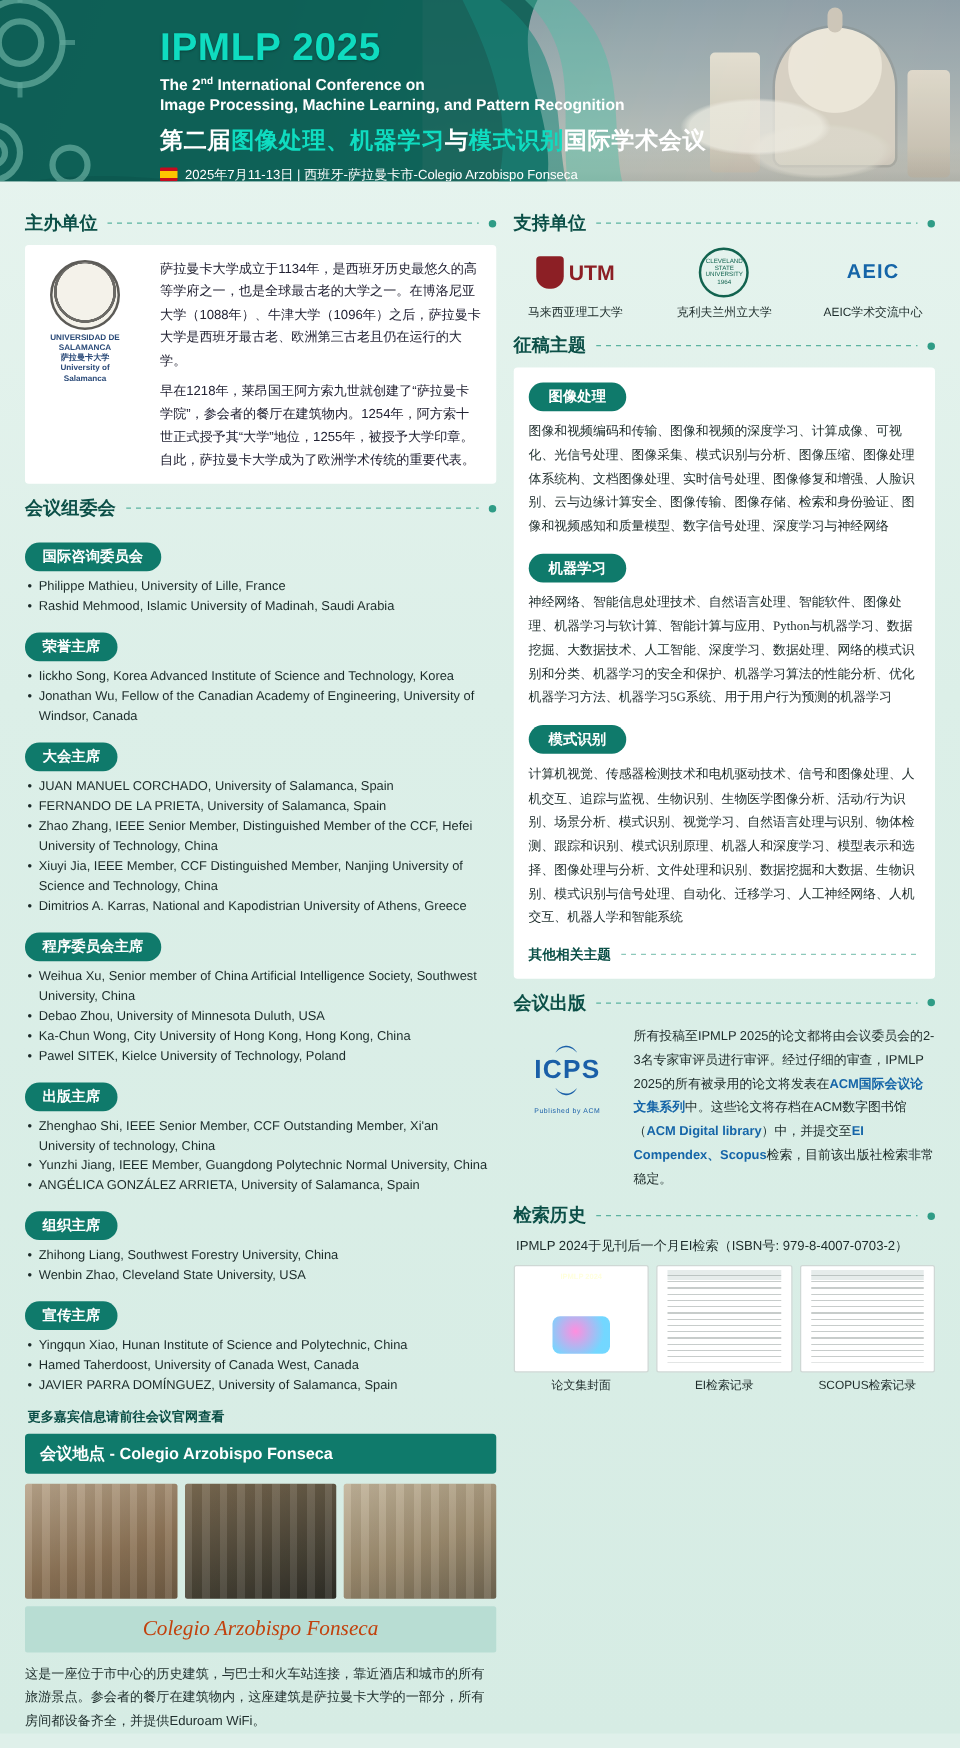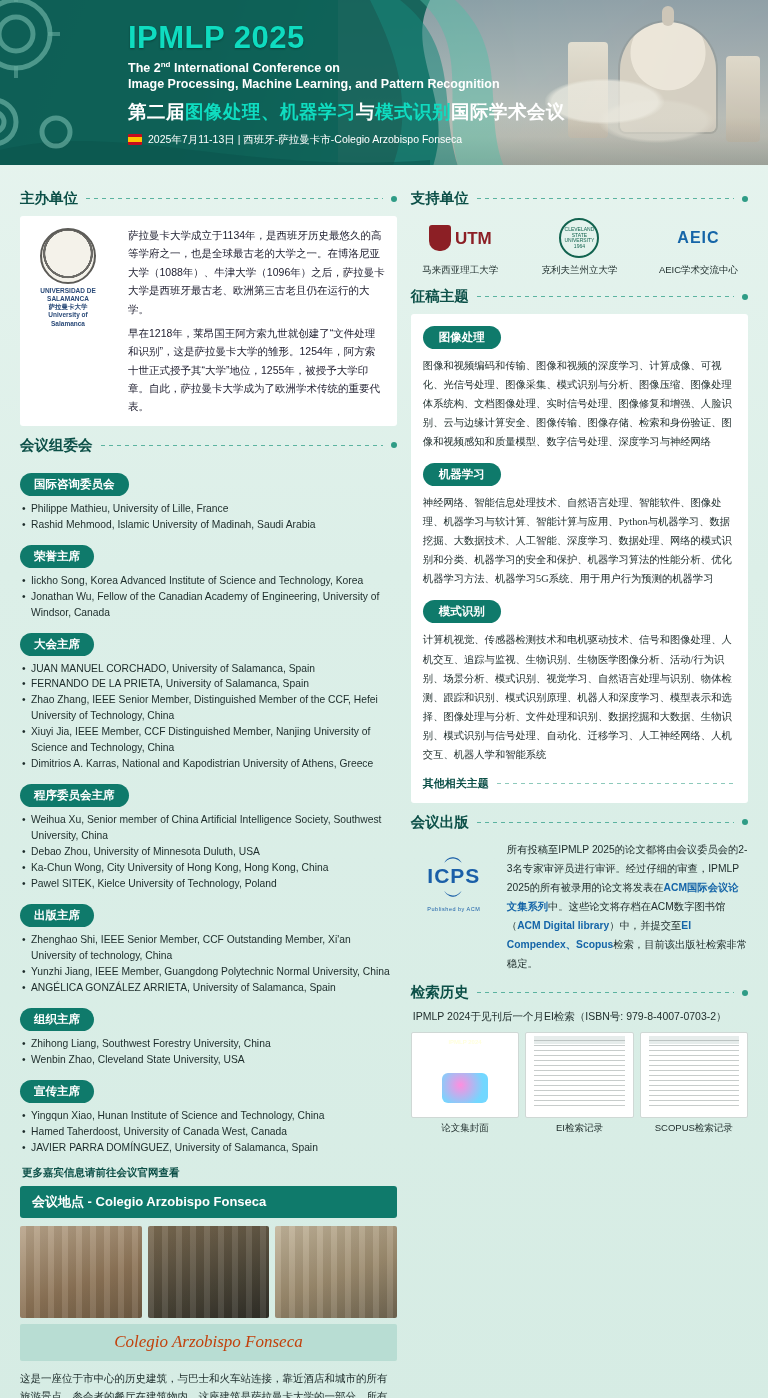--- a/index.html
+++ b/index.html
@@ -6,21 +6,21 @@
   html, body { margin:0; padding:0; }
   body {
     width: 768px;
     font-family: "Liberation Sans", "DejaVu Sans", sans-serif;
     background: #dff0ea;
     color: #1d2b2a;
   }
   .page { width:768px; position:relative; overflow:hidden; background:linear-gradient(180deg,#e9f5f0 0%,#dcefe8 40%,#d6ece4 100%); }
 
   
-  .hero { position:relative; height:165px; overflow:hidden;
+  .hero { position:relative; height:145px; overflow:hidden;
           background:linear-gradient(110deg,#0d5d55 0%,#0f6a60 28%,#1d8a78 45%,#52b09a 58%,#8fc9bb 68%,#b9b4a8 78%,#9a9a95 100%); }
   .hero-city { position:absolute; right:0; top:0; width:430px; height:195px;
                background:linear-gradient(180deg,#8fa0a8 0%,#a9b3b4 40%,#c2c3ba 70%,#9ba79e 100%); opacity:.95; }
   .hero-city:after{ content:""; position:absolute; left:0; top:0; width:100%; height:100%;
         background:
           radial-gradient(ellipse at 62% 52%, rgba(240,238,228,.75) 0 14%, rgba(0,0,0,0) 16%),
           radial-gradient(ellipse at 74% 62%, rgba(225,222,210,.6) 0 11%, rgba(0,0,0,0) 13%),
           linear-gradient(transparent 60%, rgba(90,90,84,.35) 100%);
   }
   .hero-dome{ position:absolute; right:52px; top:22px; width:96px; height:110px;
@@ -193,21 +193,21 @@
       <div class="panel">
         <div class="intro-row">
           <div class="uni-logo">
             <div class="uni-seal"></div>
             <div class="uni-name">UNIVERSIDAD DE SALAMANCA</div>
             <div class="uni-name gold">萨拉曼卡大学</div>
             <div class="uni-name">University of Salamanca</div>
           </div>
           <div style="flex:1">
             <div>萨拉曼卡大学成立于1134年，是西班牙历史最悠久的高等学府之一，也是全球最古老的大学之一。在博洛尼亚大学（1088年）、牛津大学（1096年）之后，萨拉曼卡大学是西班牙最古老、欧洲第三古老且仍在运行的大学。</div>
-            <div style="margin-top:6px">早在1218年，莱昂国王阿方索九世就创建了“文件处理和识别”，这是萨拉曼卡大学的雏形。1254年，阿方索十世正式授予其“大学”地位，1255年，被授予大学印章。自此，萨拉曼卡大学成为了欧洲学术传统的重要代表。</div>
+            <div style="margin-top:6px">早在1218年，莱昂国王阿方索九世就创建了“萨拉曼卡学院”，参会者的餐厅在建筑物内。1254年，阿方索十世正式授予其“大学”地位，1255年，被授予大学印章。自此，萨拉曼卡大学成为了欧洲学术传统的重要代表。</div>
           </div>
         </div>
       </div>
 
       <div class="sec-head">
         <span class="t">会议组委会</span>
         <span class="line"></span>
         <span class="dot"></span>
       </div>
 
@@ -255,21 +255,21 @@
       <div>
         <div class="pill">组织主席</div>
         <ul class="plain">
           <li>Zhihong Liang, Southwest Forestry University, China</li>
           <li>Wenbin Zhao, Cleveland State University, USA</li>
         </ul>
       </div>
       <div>
         <div class="pill">宣传主席</div>
         <ul class="plain">
-          <li>Yingqun Xiao, Hunan Institute of Science and Technology, China</li>
+          <li>Yingqun Xiao, Hunan Institute of Science and Polytechnic, China</li>
           <li>Hamed Taherdoost, University of Canada West, Canada</li>
           <li>JAVIER PARRA DOMÍNGUEZ, University of Salamanca, Spain</li>
         </ul>
       </div>
 
       <div class="more-link">更多嘉宾信息请前往会议官网查看</div>
 
       <div class="venue-bar">会议地点 - Colegio Arzobispo Fonseca</div>
       <div class="venue-imgs">
         <div class="vimg a"></div>

